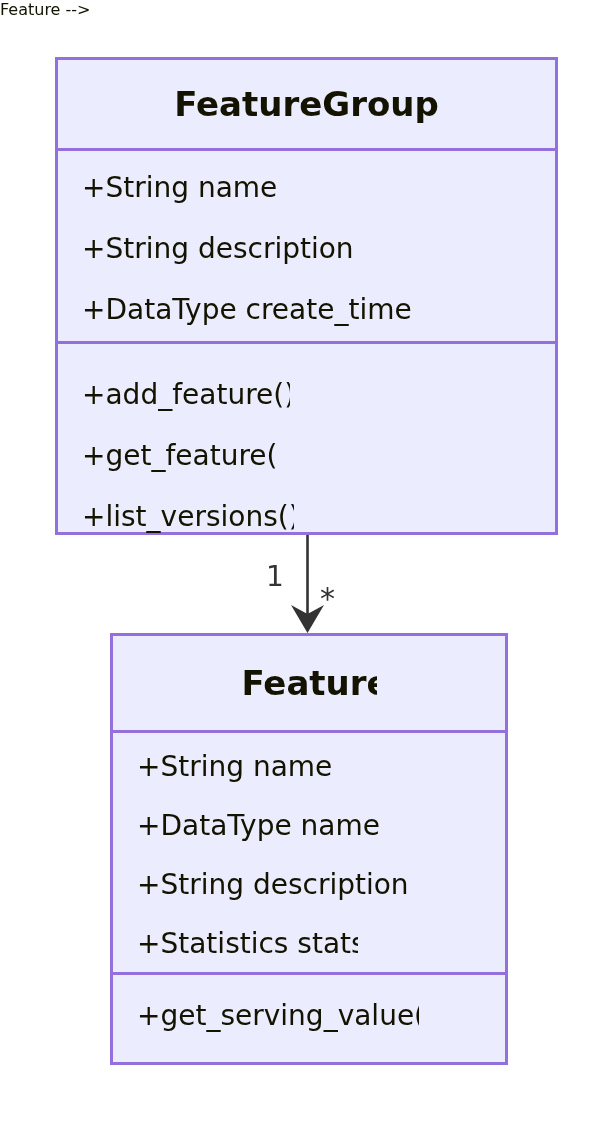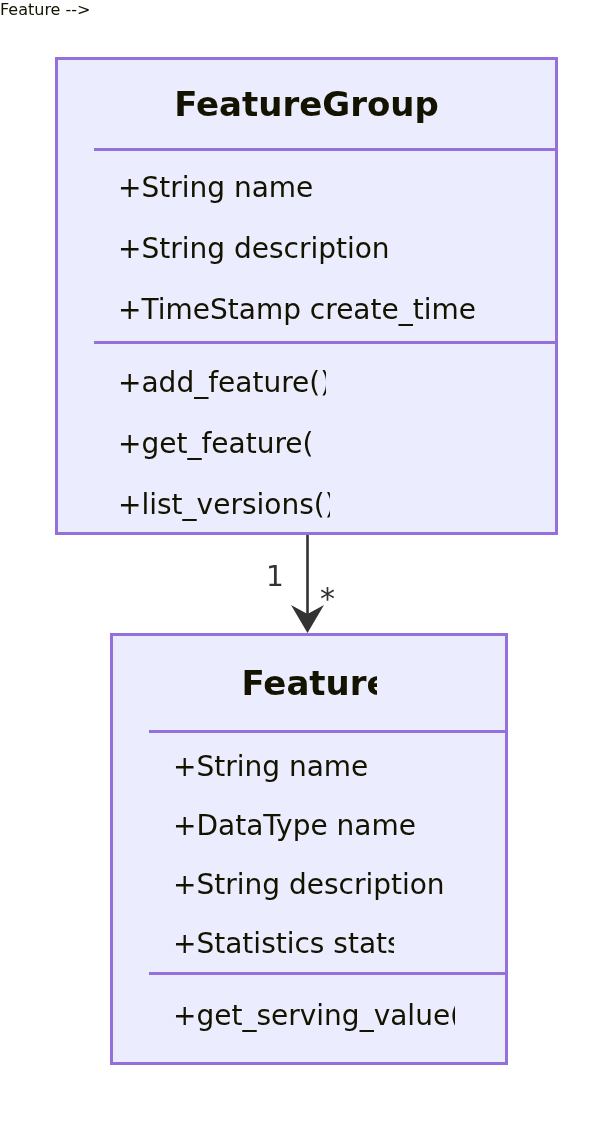--- a/index.html
+++ b/index.html
@@ -22,23 +22,23 @@
     display:flex;align-items:center;justify-content:center;
     font-weight:bold;font-size:34px;letter-spacing:0px;
   }
   #fg .ctitle{height:88px;}
   #ft .ctitle{height:94px;}
   .title-clip{
     display:block;width:135px;margin:0 auto;overflow:hidden;
     white-space:nowrap;text-align:left;
   }
 
-  .section{border-top:3px solid #9370DB;box-sizing:border-box;overflow:hidden;margin-left:36px;}
+  .section{border-top:3px solid #9370DB;box-sizing:border-box;overflow:hidden;}
   #fg .attrs{height:193px;padding-top:6px;}
-  #fg .methods{height:208px;padding-top:8px;}
+  #fg .methods{height:208px;padding-top:20px;}
   #ft .attrs{height:242px;padding-top:4px;}
   #ft .methods{height:90px;padding-top:20px;}
 
   .member{
     height:61px;line-height:61px;padding-left:24px;
     font-size:28px;white-space:nowrap;
   }
   #ft .attrs .member{height:59px;line-height:59px;}
   #ft .methods .member{height:42px;line-height:42px;}
 
@@ -68,21 +68,21 @@
       <span data-name="class-title-featuregroup-label">FeatureGroup</span>
     </div>
     <div class="section attrs" data-name="featuregroup-attributes-section">
       <div class="member" data-name="class-member-row">
         <span class="clip" data-name="fg-attr-name">+String name</span>
       </div>
       <div class="member" data-name="class-member-row">
         <span class="clip" data-name="fg-attr-description">+String description</span>
       </div>
       <div class="member" data-name="class-member-row">
-        <span class="clip" data-name="fg-attr-create-time">+TimeStamp create_time</span>
+        <span class="clip" data-name="fg-attr-create-time">+DataType create_time</span>
       </div>
     </div>
     <div class="section methods" data-name="featuregroup-methods-section">
       <div class="member" data-name="class-member-row">
         <span class="clip" data-name="fg-method-add-feature">+add_feature()</span>
       </div>
       <div class="member" data-name="class-member-row">
         <span class="clip" data-name="fg-method-get-feature">+get_feature()</span>
       </div>
       <div class="member" data-name="class-member-row">

